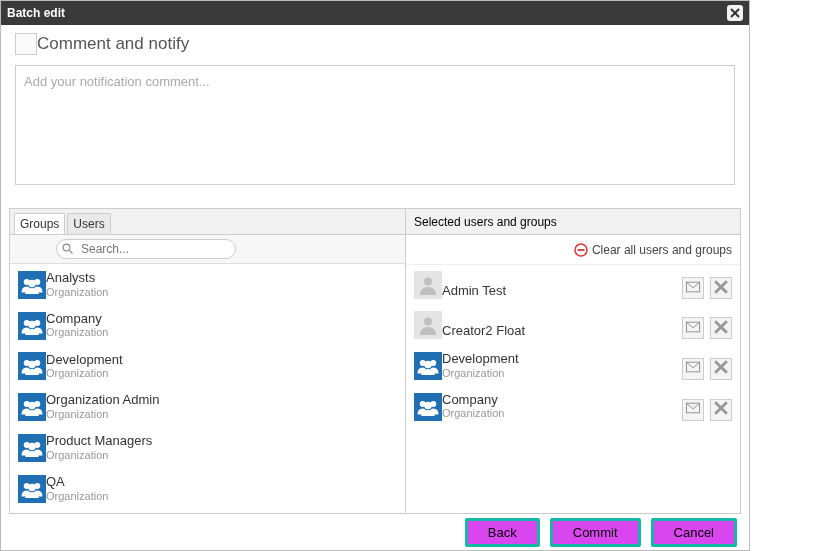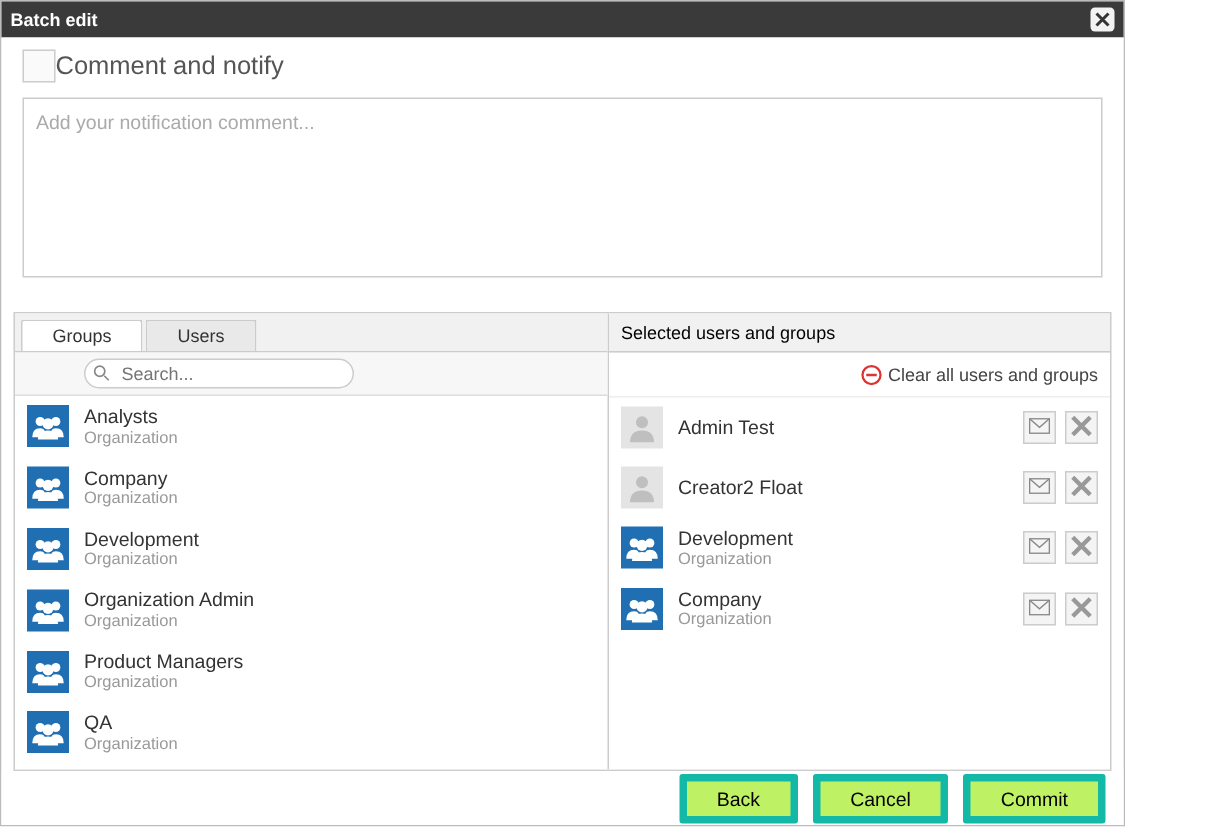--- a/index.html
+++ b/index.html
@@ -13,43 +13,43 @@
   .sect-header { display:flex; align-items:center; padding:8px 14px 4px 14px; }
   .chk { width:22px; height:22px; border:1px solid #ccc; background:#fafafa; }
   .sect-title { font-size:17px; color:#555; }
   .textarea-wrap { padding:6px 14px 20px 14px; }
   textarea { width:100%; height:120px; border:1px solid #ccc; resize:none; padding:8px; font-family:inherit; font-size:13px; color:#666; outline:none; }
   textarea::placeholder { color:#aaa; }
   .split { display:flex; flex:1; border:1px solid #ccc; margin:0 8px 0 8px; overflow:hidden; }
   .left { width:396px; border-right:1px solid #ccc; display:flex; flex-direction:column; background:#fff; }
   .right { flex:1; display:flex; flex-direction:column; background:#fff; }
   .tabs-row { background:#f1f1f1; border-bottom:1px solid #ccc; height:26px; display:flex; align-items:end; padding:0 4px; }
-  .tab { border:1px solid #ccc; border-bottom:none; background:#fff; padding:3px 20px; font-size:12px; margin-right:2px; cursor:pointer; border-radius:2px 2px 0 0; }
+  .tab { border:1px solid #ccc; border-bottom:none; background:#fff; padding:3px 5px; font-size:12px; margin-right:2px; cursor:pointer; border-radius:2px 2px 0 0; }
   .tab.inactive { background:#e9e9e9; }
   .panel-header { background:#f1f1f1; border-bottom:1px solid #ccc; height:26px; display:flex; align-items:center; padding:0 8px; font-size:12px; color:#000000; }
   .search-row { background:#f7f7f7; border-bottom:1px solid #ddd; padding:4px 6px; }
   .search-input { width:180px; height:20px; border:1px solid #ccc; border-radius:10px; padding:0 8px 0 24px; font-size:12px; color:#666; background:#fff; outline:none; }
   .search-wrap { position:relative; display:inline-block;margin-left:40px; }
   .search-wrap svg { position:absolute; left:6px; top:4px; width:12px; height:12px; }
   .clear-row { display:flex; justify-content:flex-end; align-items:center; height:30px; padding:0 8px; border-bottom:1px solid #eee; }
   .clear-link { display:flex; align-items:center; gap:4px; font-size:12px; color:#444; cursor:pointer; }
   .list { flex:1; overflow:auto; }
-  .item { display:flex; align-items:center; gap:10px; padding:6px 8px; }
+  .item { display:flex; align-items:flex-end; padding:6px 8px; }
   .group-icon { width:28px; height:28px; background:#1f6fb2; display:flex; align-items:center; justify-content:center; flex-shrink:0; }
   .group-icon svg { width:24px; height:20px; }
   .user-icon { width:28px; height:28px; background:#e4e4e4; display:flex; align-items:center; justify-content:center; flex-shrink:0; }
   .user-icon svg { width:20px; height:20px; }
   .item-text { display:flex; flex-direction:column; line-height:1.2; flex:1; }
   .item-name { font-size:13px; color:#333; }
   .item-sub { font-size:11px; color:#999; }
   .item-actions { display:flex; gap:6px; }
   .icon-btn { width:22px; height:22px; border:1px solid #ccc; background:#f4f4f4; display:flex; align-items:center; justify-content:center; cursor:pointer; }
   .icon-btn svg { width:14px; height:14px; }
   .footer { height:36px; display:flex; justify-content:flex-end; align-items:center; gap:10px; padding:0 12px; background:#fff; }
-  .btn { border:5px solid #14b8a6; background:#bef264; padding:4px 20px; font-size:13px; cursor:pointer; border-radius:2px; }
+  .btn { border:3px solid #14b8a6; background:#d946ef; padding:4px 20px; font-size:13px; cursor:pointer; border-radius:2px; }
 </style>
 </head>
 <body>
 
 <div class="window">
   <div class="titlebar">
     <span>Batch edit</span>
     <div class="titlebar-spacer"></div>
     <div class="close-btn">
       <svg viewBox="0 0 10 10">
@@ -320,17 +320,17 @@
                     </svg></span>
                 </div>
               </div>
             </div>
           </div>
       </div>
     </div>
 
     <div class="footer">
       <button class="btn">Back</button>
+      <button class="btn">Commit</button>
       <button class="btn">Cancel</button>
-      <button class="btn">Commit</button>
     </div>
   </div>
 </div>
 
 </body></html>

